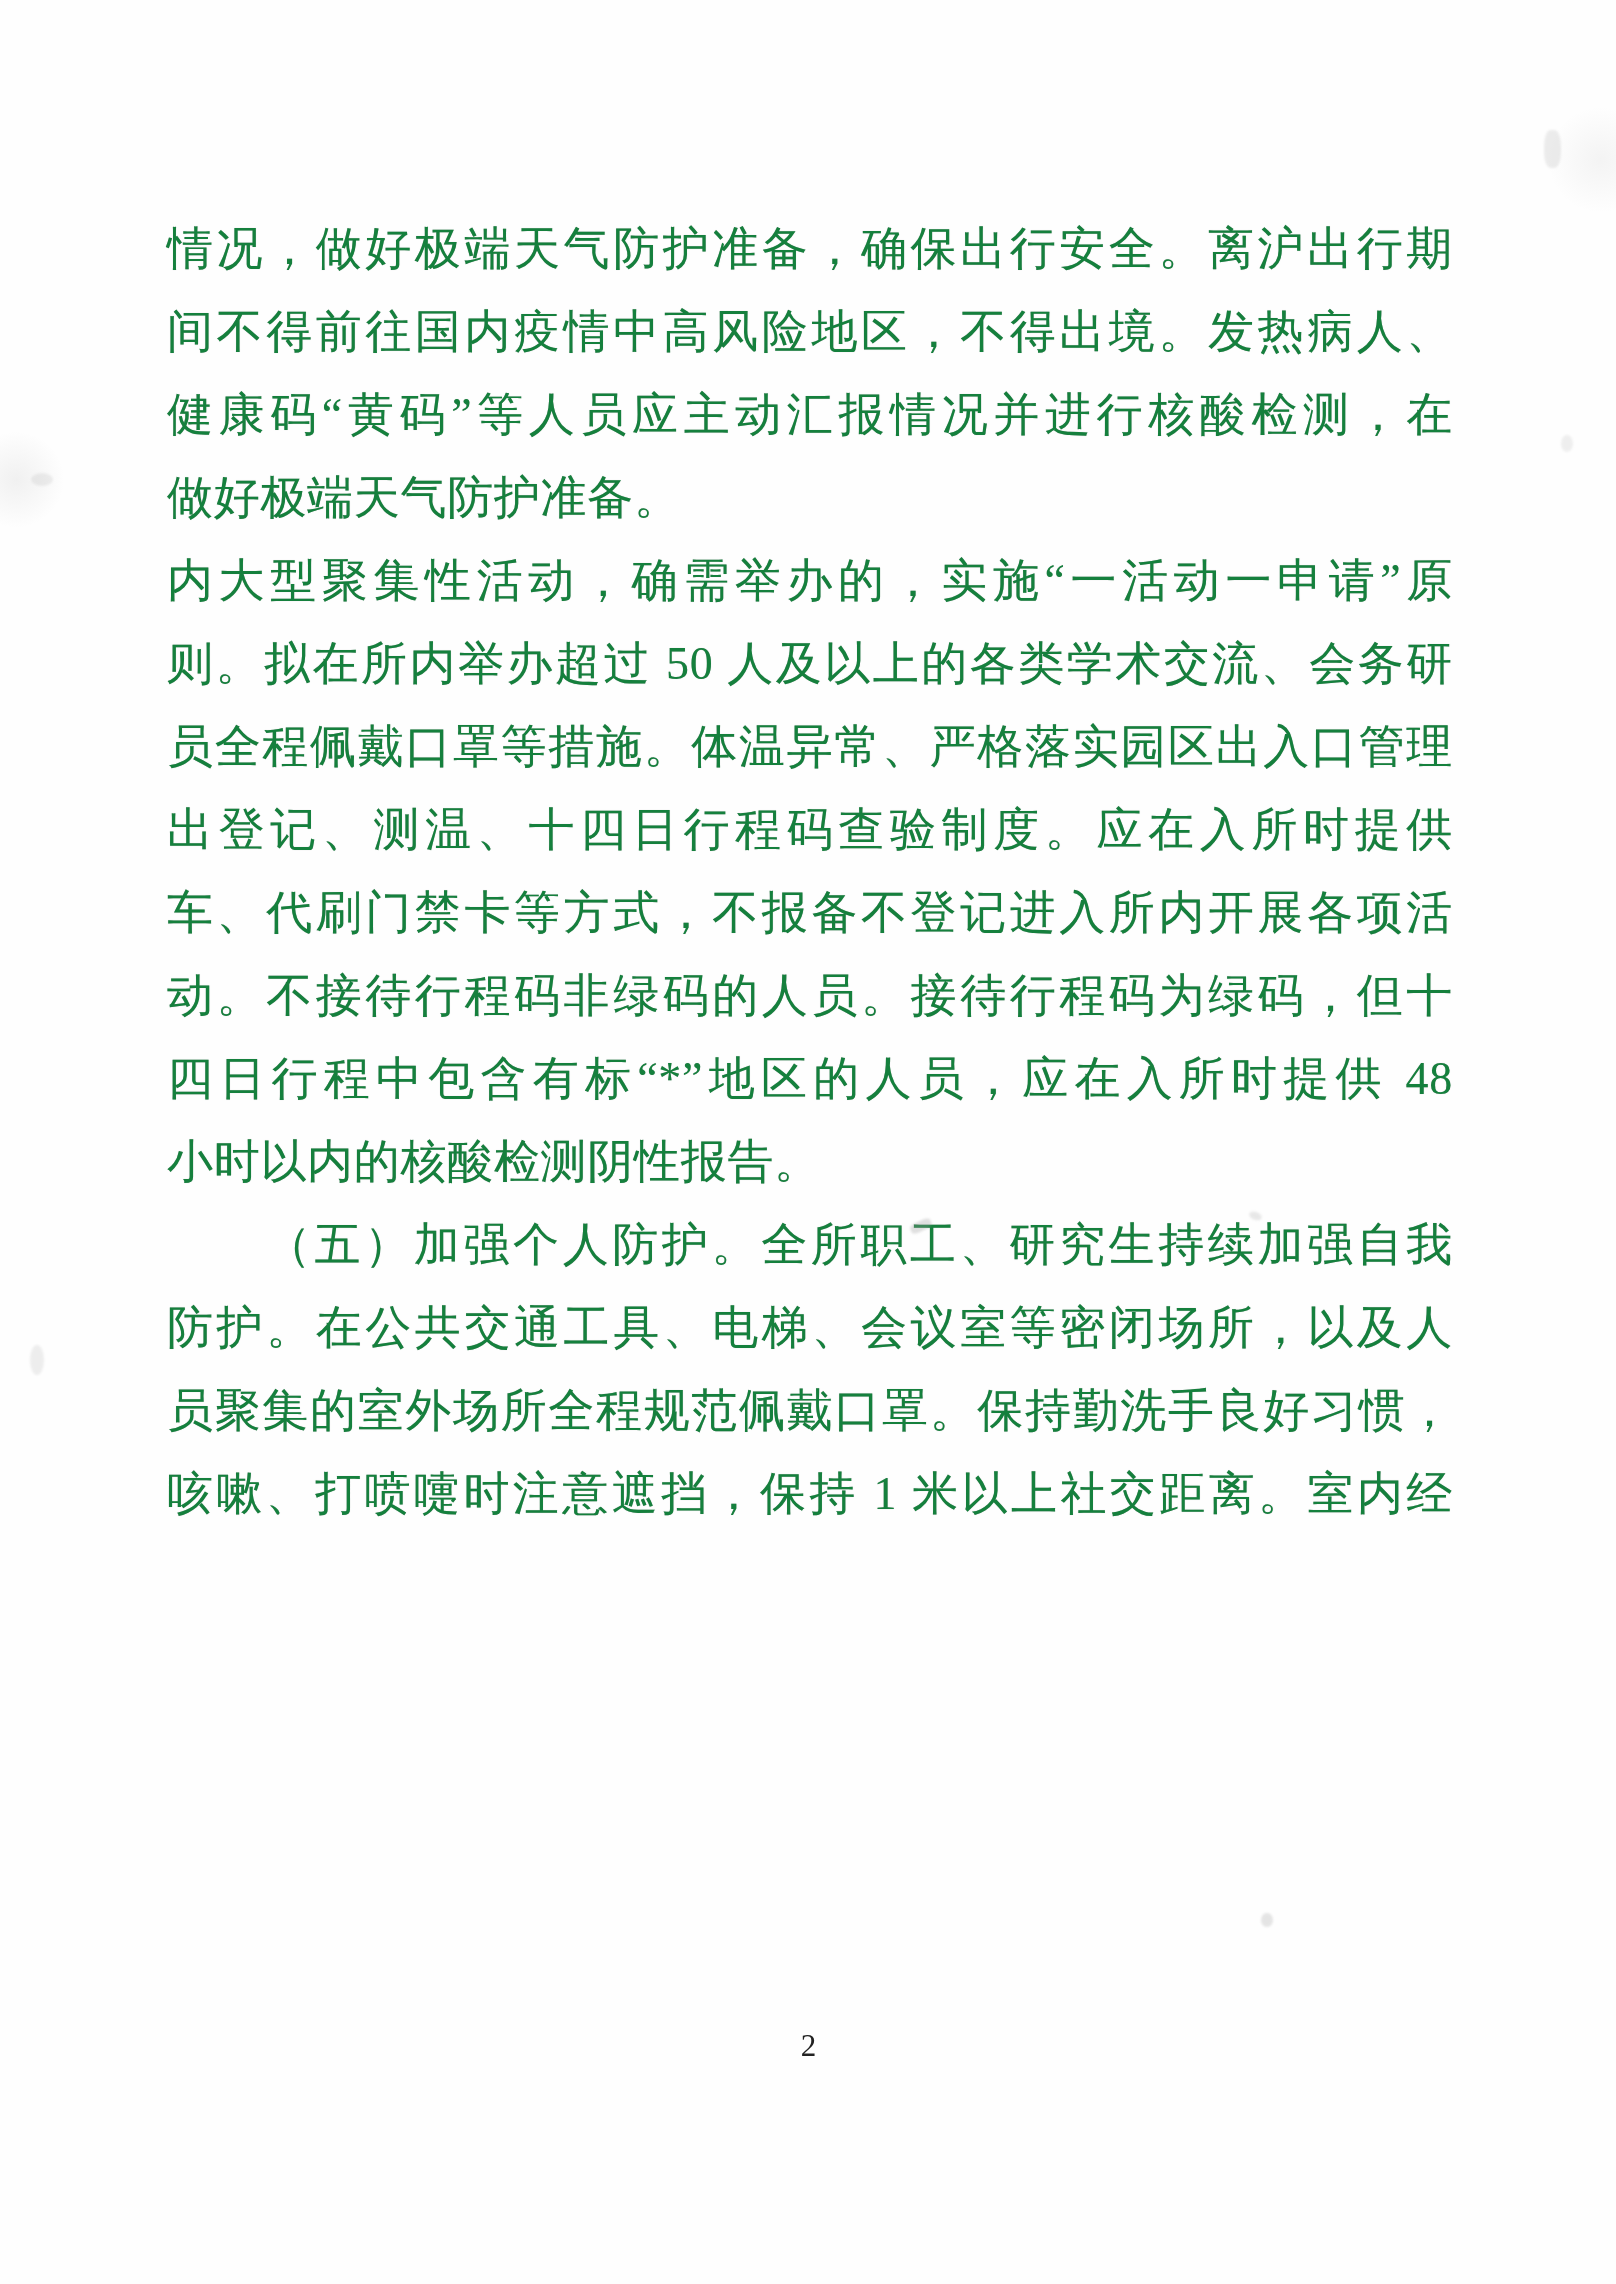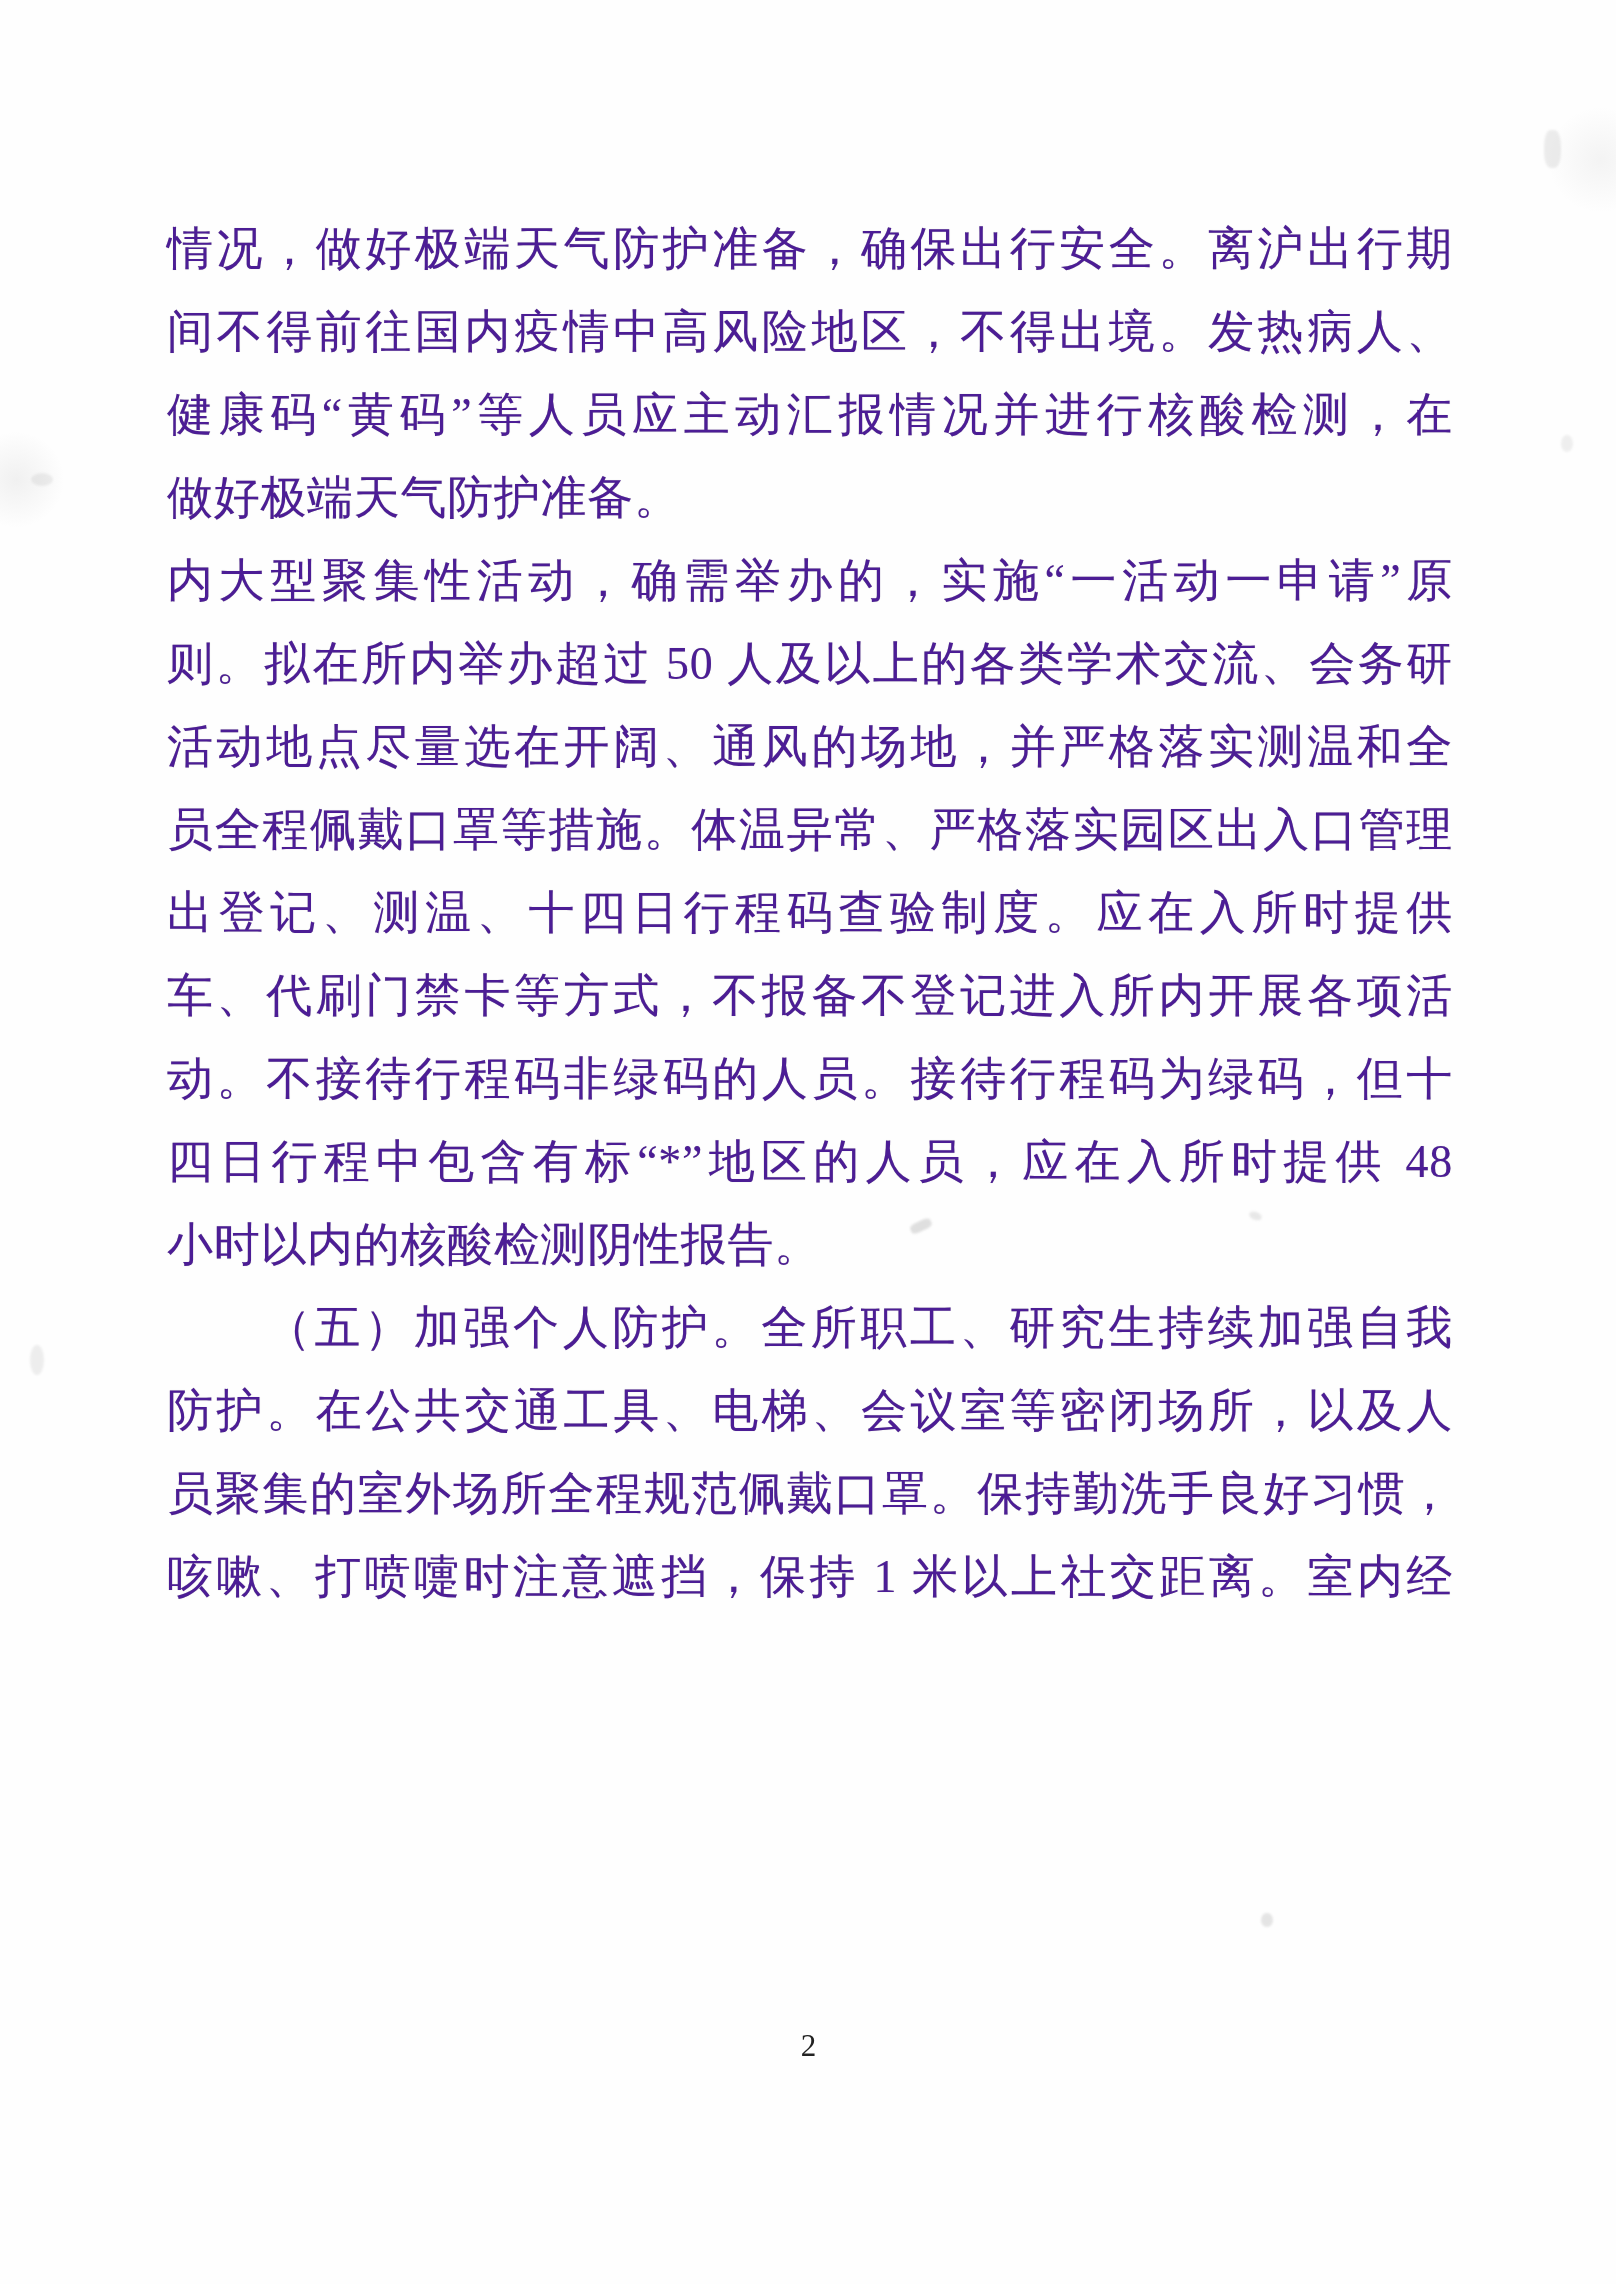--- a/index.html
+++ b/index.html
@@ -34,21 +34,21 @@
   }
   .line {
     height: 83px;
     line-height: 83px;
     font-size: 46px;
     letter-spacing: 0.7px;
     white-space: nowrap;
     text-align: justify;
     text-align-last: justify;
     text-justify: inter-character;
-    color: #4c1d95;
+    color: #15803d;
     
     text-shadow: 0 0 0.7px rgba(30,30,30,0.35);
   }
   .line.short {
     text-align-last: left;
   }
   .line.indent {
     padding-left: 98px;
   }
   .page-number {
@@ -81,21 +81,20 @@
 
 <div class="sheet">
 
   <div class="text-block">
     <div class="line">情况，做好极端天气防护准备，确保出行安全。离沪出行期</div>
     <div class="line">间不得前往国内疫情中高风险地区，不得出境。发热病人、</div>
     <div class="line">健康码“黄码”等人员应主动汇报情况并进行核酸检测，在</div>
     <div class="line short">做好极端天气防护准备。</div>
     <div class="line">内大型聚集性活动，确需举办的，实施“一活动一申请”原</div>
     <div class="line">则。拟在所内举办超过 50 人及以上的各类学术交流、会务研</div>
-    <div class="line">活动地点尽量选在开阔、通风的场地，并严格落实测温和全</div>
     <div class="line">员全程佩戴口罩等措施。体温异常、严格落实园区出入口管理</div>
     <div class="line">出登记、测温、十四日行程码查验制度。应在入所时提供</div>
     <div class="line">车、代刷门禁卡等方式，不报备不登记进入所内开展各项活</div>
     <div class="line">动。不接待行程码非绿码的人员。接待行程码为绿码，但十</div>
     <div class="line">四日行程中包含有标“*”地区的人员，应在入所时提供 48</div>
     <div class="line short">小时以内的核酸检测阴性报告。</div>
     <div class="line indent">（五）加强个人防护。全所职工、研究生持续加强自我</div>
     <div class="line">防护。在公共交通工具、电梯、会议室等密闭场所，以及人</div>
     <div class="line">员聚集的室外场所全程规范佩戴口罩。保持勤洗手良好习惯，</div>
     <div class="line">咳嗽、打喷嚏时注意遮挡，保持 1 米以上社交距离。室内经</div>

